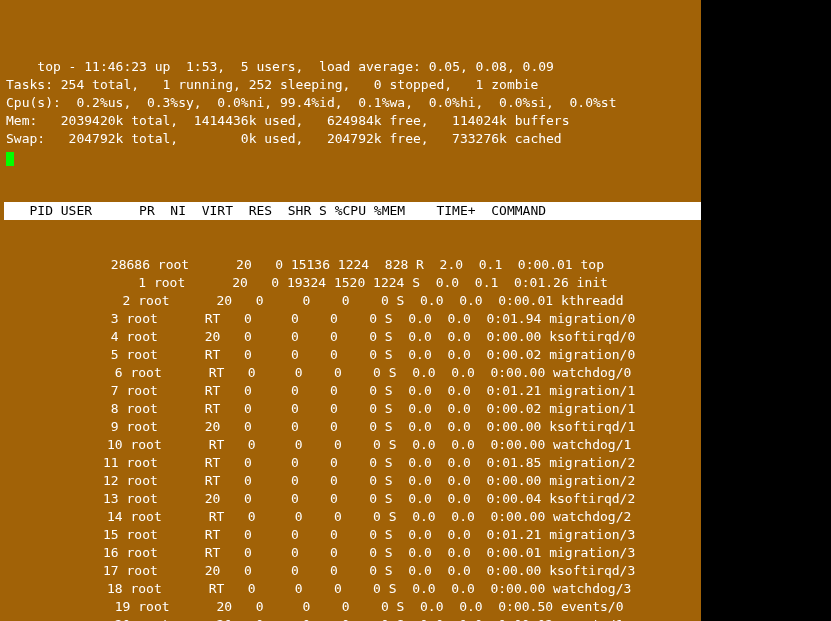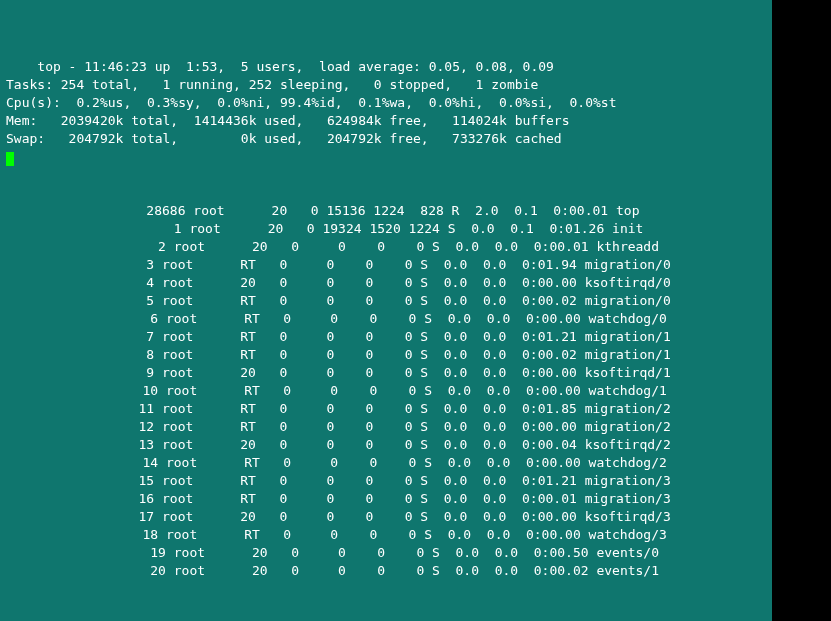--- a/index.html
+++ b/index.html
@@ -1,18 +1,18 @@
 <!DOCTYPE html>
 <html><head>
 <meta charset="utf-8">
 <style>
   html,body{margin:0;padding:0;background:#000;}
   .terminal{
-    width:772px;height:621px;
-    background:#0f766e;color:#fff;
+    width:701px;height:621px;
+    background:#a16207;color:#fff;
     font-family:"DejaVu Sans Mono","Liberation Mono","Courier New",monospace;
     font-size:13px;line-height:18px;
     padding:4px 0 8px 4px;
     box-sizing:border-box;
     white-space:pre;
     overflow:hidden;
   }
   .summary{padding-left:2px;}
   .hline{color:#fff;}
   .header-row{
@@ -32,14 +32,15 @@
 
 <div class="terminal">
   <div class="summary">
     <span class="hline">top - 11:46:23 up  1:53,  5 users,  load average: 0.05, 0.08, 0.09</span>
 <span class="hline">Tasks: 254 total,   1 running, 252 sleeping,   0 stopped,   1 zombie</span>
 <span class="hline">Cpu(s):  0.2%us,  0.3%sy,  0.0%ni, 99.4%id,  0.1%wa,  0.0%hi,  0.0%si,  0.0%st</span>
 <span class="hline">Mem:   2039420k total,  1414436k used,   624984k free,   114024k buffers</span>
 <span class="hline">Swap:   204792k total,        0k used,   204792k free,   733276k cached</span>
 <span class="cursor"></span>
 </div>
+  <span class="header-row" id="header-row">   PID USER      PR  NI  VIRT  RES  SHR S %CPU %MEM    TIME+  COMMAND                                       </span>
   <div class="proc-rows" id="proc-rows"><span class="row"> 28686 root      20   0 15136 1224  828 R  2.0  0.1  0:00.01 top</span><span class="row">     1 root      20   0 19324 1520 1224 S  0.0  0.1  0:01.26 init</span><span class="row">     2 root      20   0     0    0    0 S  0.0  0.0  0:00.01 kthreadd</span><span class="row">     3 root      RT   0     0    0    0 S  0.0  0.0  0:01.94 migration/0</span><span class="row">     4 root      20   0     0    0    0 S  0.0  0.0  0:00.00 ksoftirqd/0</span><span class="row">     5 root      RT   0     0    0    0 S  0.0  0.0  0:00.02 migration/0</span><span class="row">     6 root      RT   0     0    0    0 S  0.0  0.0  0:00.00 watchdog/0</span><span class="row">     7 root      RT   0     0    0    0 S  0.0  0.0  0:01.21 migration/1</span><span class="row">     8 root      RT   0     0    0    0 S  0.0  0.0  0:00.02 migration/1</span><span class="row">     9 root      20   0     0    0    0 S  0.0  0.0  0:00.00 ksoftirqd/1</span><span class="row">    10 root      RT   0     0    0    0 S  0.0  0.0  0:00.00 watchdog/1</span><span class="row">    11 root      RT   0     0    0    0 S  0.0  0.0  0:01.85 migration/2</span><span class="row">    12 root      RT   0     0    0    0 S  0.0  0.0  0:00.00 migration/2</span><span class="row">    13 root      20   0     0    0    0 S  0.0  0.0  0:00.04 ksoftirqd/2</span><span class="row">    14 root      RT   0     0    0    0 S  0.0  0.0  0:00.00 watchdog/2</span><span class="row">    15 root      RT   0     0    0    0 S  0.0  0.0  0:01.21 migration/3</span><span class="row">    16 root      RT   0     0    0    0 S  0.0  0.0  0:00.01 migration/3</span><span class="row">    17 root      20   0     0    0    0 S  0.0  0.0  0:00.00 ksoftirqd/3</span><span class="row">    18 root      RT   0     0    0    0 S  0.0  0.0  0:00.00 watchdog/3</span><span class="row">    19 root      20   0     0    0    0 S  0.0  0.0  0:00.50 events/0</span><span class="row">    20 root      20   0     0    0    0 S  0.0  0.0  0:00.02 events/1</span></div>
 </div>
 
 </body></html>

